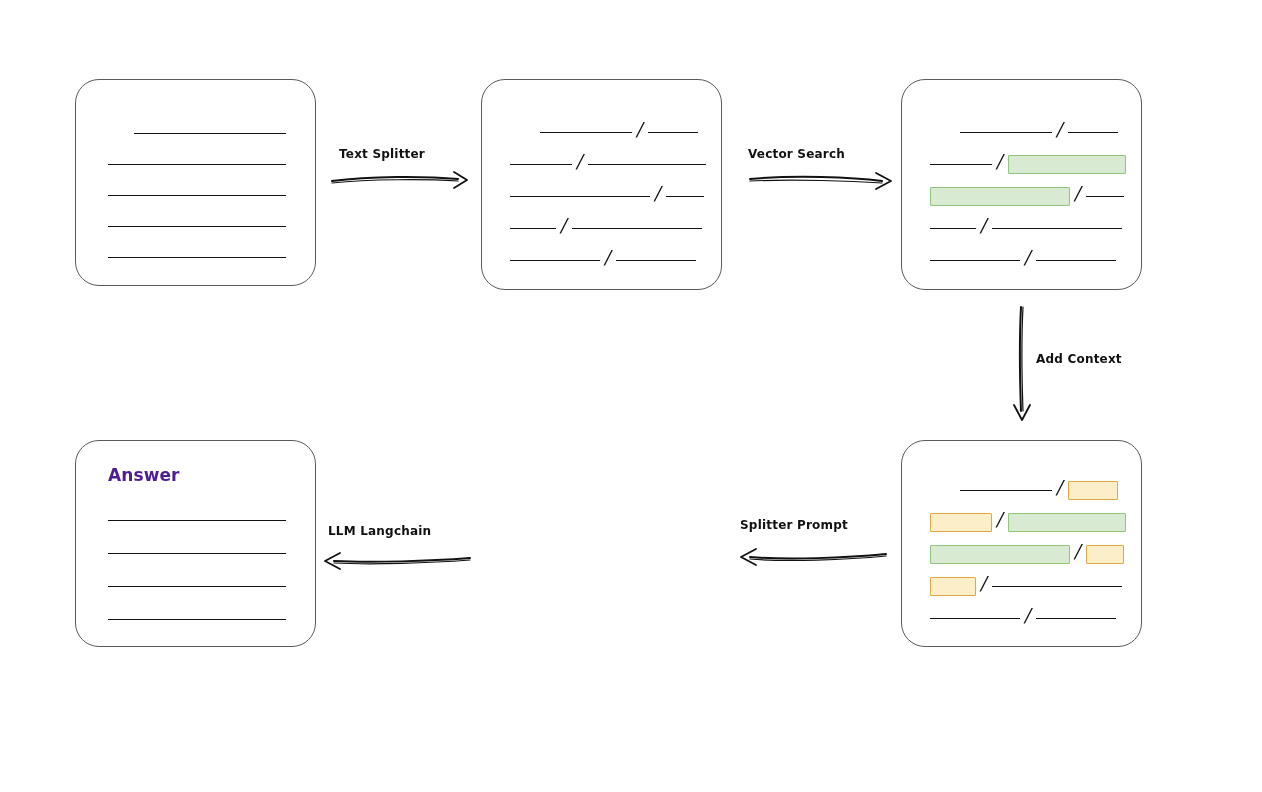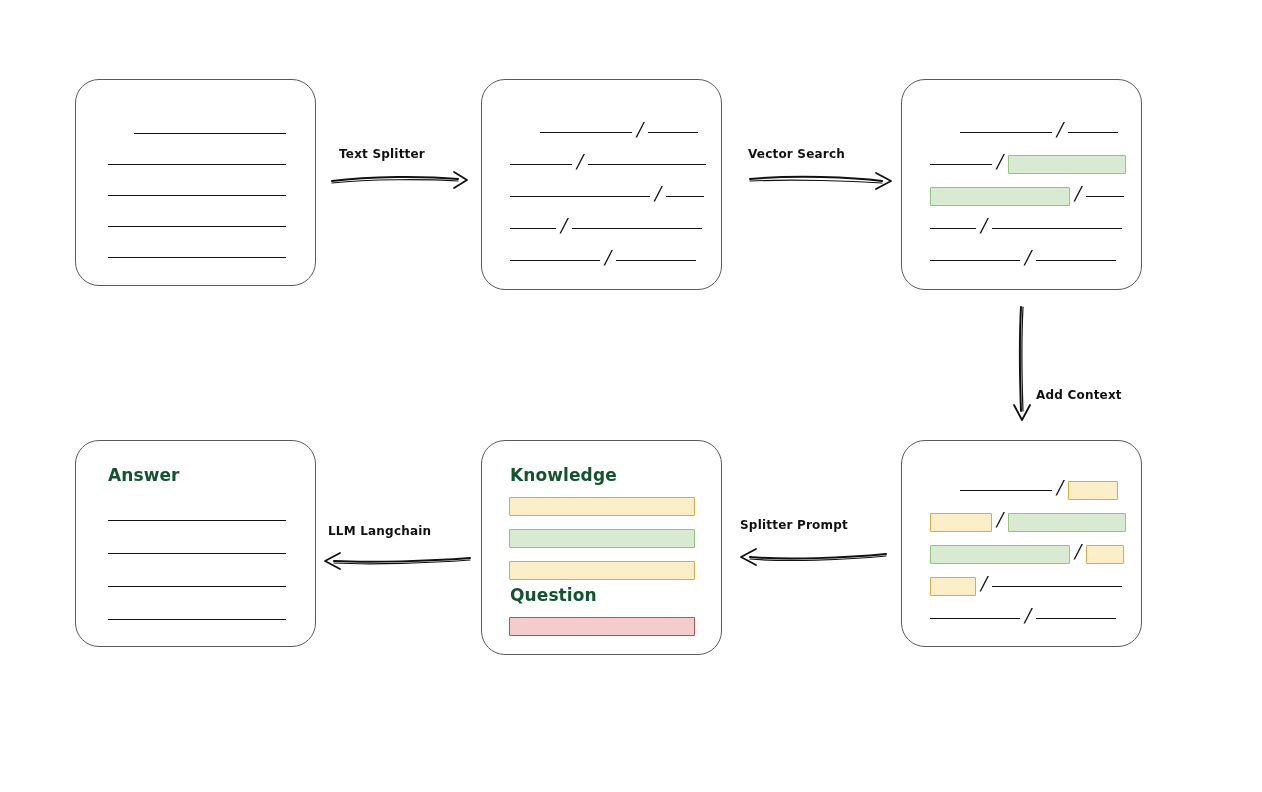--- a/index.html
+++ b/index.html
@@ -81,21 +81,21 @@
     border: 1.6px solid #dfa93f;
   }
 
   
   .box-label {
     position: absolute;
     font-family: "DejaVu Sans", sans-serif;
     font-size: 17px;
     font-weight: 600;
     letter-spacing: .1px;
-    color: #14532d;
+    color: #4c1d95;
     white-space: nowrap;
   }
 
   
   .bar {
     position: absolute;
     height: 19px;
     box-sizing: border-box;
     border-radius: 1px;
   }
@@ -243,28 +243,20 @@
           <span class="gap" style="width: 32px;"></span>
           <span class="seg" style="width: 178px;"></span>
         </div>
         <div class="row" style="top: 167px; left: 0px; right: 0px;">
           <span class="gap" style="width: 32px;"></span>
           <span class="seg" style="width: 178px;"></span>
         </div>
       </div>
   </div>
 
-  <div class="doc-box" id="box-prompt" style="left:481px; top:440px; width:241px; height:215px;">
-    <div class="box-label" style="left:28px; top:24px;">Knowledge</div>
-    <div class="bar yellow" style="left:27px; top:56px; width:186px;"></div>
-    <div class="bar green" style="left:27px; top:88px; width:186px;"></div>
-    <div class="bar yellow" style="left:27px; top:120px; width:186px;"></div>
-    <div class="box-label" style="left:28px; top:144px;">Question</div>
-    <div class="bar red" style="left:27px; top:176px; width:186px;"></div>
-  </div>
 
   <div class="doc-box" id="box-context" style="left:901px; top:440px; width:241px; height:207px;">
     <div class="rows">
         <div class="row" style="top: 38px; left: 0px; right: 0px;">
           <span class="gap" style="width: 58px;"></span>
           <span class="seg" style="width: 92px;"></span>
           <span class="slash" style="margin-left: 5px; margin-right: 5px;">/</span>
           <span class="chip yellow" style="width: 50px;"></span>
         </div>
         <div class="row" style="top: 70px; left: 0px; right: 0px;">
@@ -301,21 +293,21 @@
     <path d="M124,4 L137,12 L124,20" fill="none" stroke="#111111" stroke-width="1.8" stroke-linejoin="round" stroke-linecap="round"></path>
   </svg>
 
   <div class="arrow-label" style="left:748px; top:147px;">Vector Search</div>
   <svg class="arrow-svg" style="left:748px; top:168px;" width="146" height="24" viewBox="0 0 146 24">
     <path d="M2,11 C46,7 104,9 134,13" fill="none" stroke="#111111" stroke-width="2" stroke-linecap="round"></path>
     <path d="M2,13 C46,11 104,13 134,15" fill="none" stroke="#111111" stroke-width="1.2" stroke-linecap="round"></path>
     <path d="M128,5 L143,13 L128,21" fill="none" stroke="#111111" stroke-width="1.8" stroke-linejoin="round" stroke-linecap="round"></path>
   </svg>
 
-  <div class="arrow-label" style="left:1036px; top:352px;margin-top:36px;">Add Context</div>
+  <div class="arrow-label" style="left:1036px; top:352px;">Add Context</div>
   <svg class="arrow-svg" style="left:1008px; top:305px;" width="26" height="118" viewBox="0 0 26 118">
     <path d="M13,2 C11,40 12,78 13,106" fill="none" stroke="#111111" stroke-width="2" stroke-linecap="round"></path>
     <path d="M15,2 C13,40 14,78 15,106" fill="none" stroke="#111111" stroke-width="1.2" stroke-linecap="round"></path>
     <path d="M6,100 L14,115 L22,100" fill="none" stroke="#111111" stroke-width="1.8" stroke-linejoin="round" stroke-linecap="round"></path>
   </svg>
 
   <div class="arrow-label" style="left:740px; top:518px;">Splitter Prompt</div>
   <svg class="arrow-svg" style="left:736px; top:545px;" width="152" height="24" viewBox="0 0 152 24">
     <path d="M150,9 C110,13 50,15 14,12" fill="none" stroke="#111111" stroke-width="2" stroke-linecap="round"></path>
     <path d="M150,11 C110,15 50,17 14,14" fill="none" stroke="#111111" stroke-width="1.2" stroke-linecap="round"></path>

